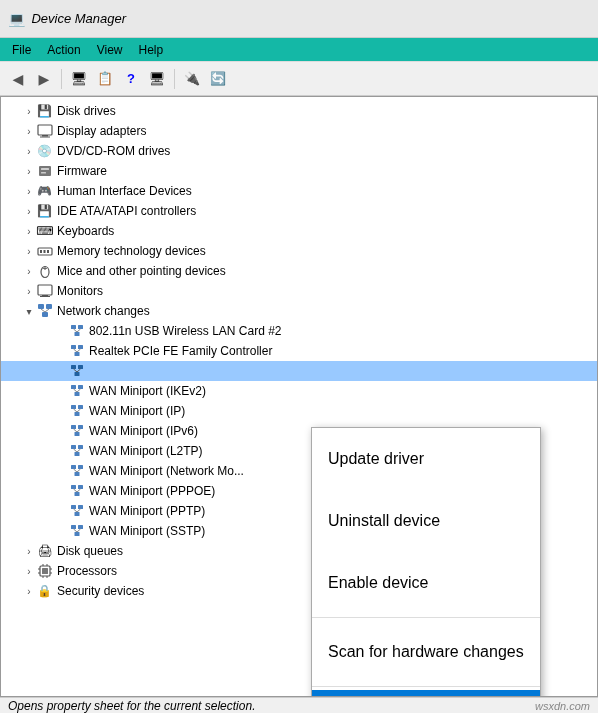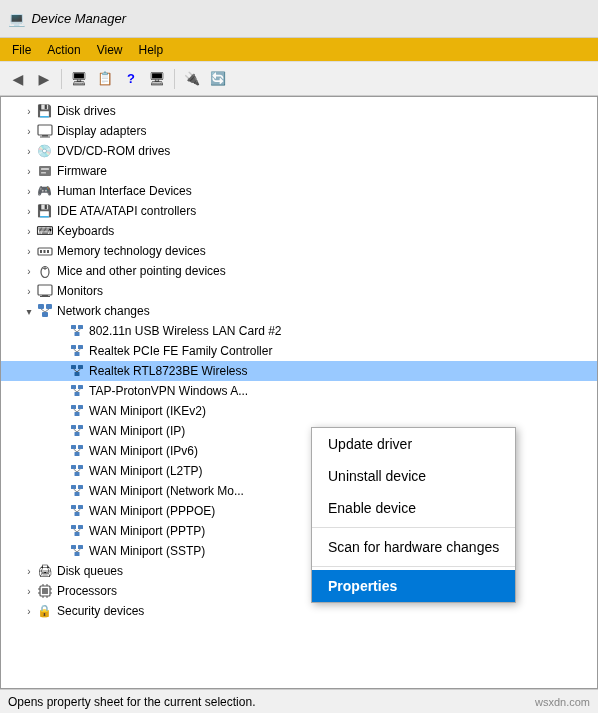--- a/index.html
+++ b/index.html
@@ -22,21 +22,21 @@
       border-bottom: 1px solid #ccc;
       height: 38px;
     }
     .title-bar-text {
       font-size: 13px;
       font-weight: normal;
       color: #000;
       font-style: italic;
     }
     .menu-bar {
-      background: #eab308;
+      background: #14b8a6;
       display: flex;
       gap: 0;
       padding: 2px 4px;
       border-bottom: 1px solid #ddd;
       height: 24px;
       align-items: center;
     }
     .menu-item {
       padding: 2px 8px;
       cursor: pointer;
@@ -126,44 +126,45 @@
       position: absolute;
       top: 330px;
       left: 310px;
       background: #fff;
       border: 1px solid #aaa;
       box-shadow: 2px 2px 8px rgba(0,0,0,0.3);
       min-width: 200px;
       z-index: 100;
     }
     .context-menu-item {
-      padding: 8px 16px;
+      padding: 22px 16px;
       cursor: pointer;
-      font-size: 14px;
+      font-size: 16px;
       color: #000;
     }
     .context-menu-item.bold {
       font-weight: bold;
       background: #0078d7;
       color: #fff;
     }
     .context-menu-separator {
       height: 1px;
       background: #ddd;
       margin: 3px 0;
     }
 
     .status-bar {
       background: #f0f0f0;
       border-top: 1px solid #ccc;
       padding: 3px 8px;
       display: flex;
       align-items: center;
       justify-content: space-between;
-      height: 24px;
+      height: 16px;
+      font-style: italic;
     }
     .status-text {
       font-size: 12px;
       color: #000;
     }
     .status-brand {
       font-size: 11px;
       color: #888;
     }
   </style>
@@ -351,36 +352,22 @@
       <span class="tree-arrow" style="visibility:hidden;"></span>
       <span class="tree-icon">
         <svg width="14" height="14" viewBox="0 0 14 14">
             <rect x="1" y="1" width="5" height="4" rx="0.5" fill="#2060a0"></rect>
             <rect x="8" y="1" width="5" height="4" rx="0.5" fill="#2060a0"></rect>
             <rect x="4.5" y="8" width="5" height="4" rx="0.5" fill="#2060a0"></rect>
             <line x1="3.5" y1="5" x2="7" y2="8" stroke="#555" stroke-width="1"></line>
             <line x1="10.5" y1="5" x2="7" y2="8" stroke="#555" stroke-width="1"></line>
           </svg>
       </span>
-      <span class="tree-label">Realtek RTL8723BE Wireless</span>
-    </div>
-
-    <div class="tree-item indent-2">
-      <span class="tree-arrow" style="visibility:hidden;"></span>
-      <span class="tree-icon">
-        <svg width="14" height="14" viewBox="0 0 14 14">
-            <rect x="1" y="1" width="5" height="4" rx="0.5" fill="#4a80c0"></rect>
-            <rect x="8" y="1" width="5" height="4" rx="0.5" fill="#4a80c0"></rect>
-            <rect x="4.5" y="8" width="5" height="4" rx="0.5" fill="#4a80c0"></rect>
-            <line x1="3.5" y1="5" x2="7" y2="8" stroke="#888" stroke-width="1"></line>
-            <line x1="10.5" y1="5" x2="7" y2="8" stroke="#888" stroke-width="1"></line>
-          </svg>
-      </span>
-      <span class="tree-label">TAP-ProtonVPN Windows A...</span>
-    </div>
+    </div>
+
 
     <div class="tree-item indent-2">
       <span class="tree-arrow" style="visibility:hidden;"></span>
       <span class="tree-icon">
         <svg width="14" height="14" viewBox="0 0 14 14">
             <rect x="1" y="1" width="5" height="4" rx="0.5" fill="#4a80c0"></rect>
             <rect x="8" y="1" width="5" height="4" rx="0.5" fill="#4a80c0"></rect>
             <rect x="4.5" y="8" width="5" height="4" rx="0.5" fill="#4a80c0"></rect>
             <line x1="3.5" y1="5" x2="7" y2="8" stroke="#888" stroke-width="1"></line>
             <line x1="10.5" y1="5" x2="7" y2="8" stroke="#888" stroke-width="1"></line>

